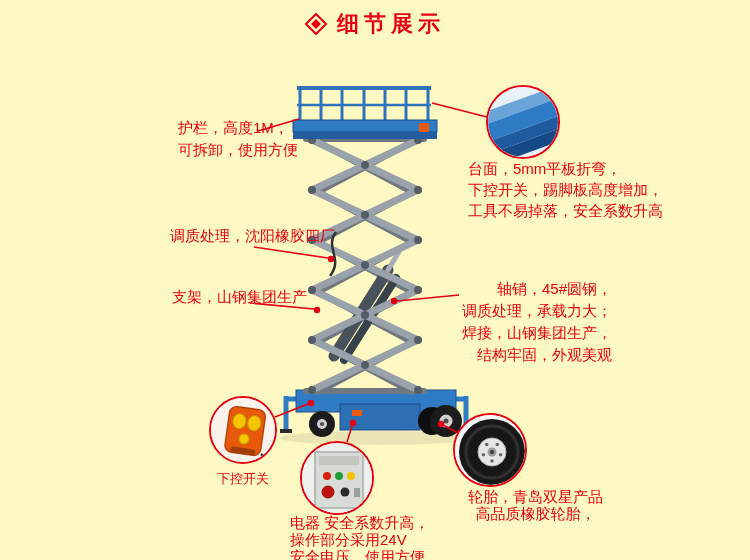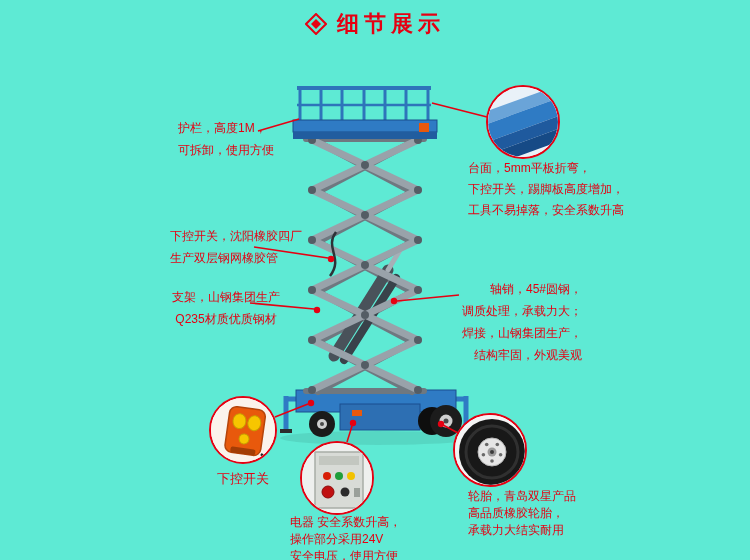--- a/index.html
+++ b/index.html
@@ -1,25 +1,25 @@
 <!DOCTYPE html>
 <html><head>
 <meta charset="utf-8">
 <style>
   * { margin:0; padding:0; box-sizing:border-box; }
   html,body { background:#ffffff; }
   body { font-family:"Liberation Sans", sans-serif; }
-  .page { position:relative; width:750px; height:560px; margin:0 auto; background:#5eead4; overflow:hidden; }
+  .page { position:relative; width:750px; height:560px; margin:0 auto; background:#fef9c3; overflow:hidden; }
 
   .title { position:absolute; top:9px; left:0; width:100%; display:flex; align-items:center; justify-content:center; gap:10px; }
   .title-text { color:#e60012; font-size:22px; font-weight:bold; letter-spacing:5px; }
 
   .machine-svg { position:absolute; left:0; top:0; width:750px; height:560px; }
 
-  .note { position:absolute; color:#e60012; font-size:12px; line-height:22px; white-space:nowrap; }
+  .note { position:absolute; color:#e60012; font-size:15px; line-height:22px; white-space:nowrap; }
   .note span { display:block; }
   .note.tight { line-height:17px; }
 
   .callout { position:absolute; border:2px solid #e60012; border-radius:50%; background:#fff; overflow:hidden; }
   .callout svg { display:block; }
 
   .remote-label { position:absolute; color:#e60012; font-size:13px; }
 </style>
 </head>
 <body>
@@ -215,43 +215,40 @@
     <span>可拆卸，使用方便</span>
   </div>
 
   <div class="note" style="left:468px; top:158px; line-height:21px;">
     <span>台面，5mm平板折弯，</span>
     <span>下控开关，踢脚板高度增加，</span>
     <span>工具不易掉落，安全系数升高</span>
   </div>
 
   <div class="note" style="left:170px; top:225px;">
-    <span>下控开关，沈阳橡胶四厂</span>
-    <span>生产双层钢网橡胶管</span>
+    <span>调质处理，沈阳橡胶四厂</span>
   </div>
 
   <div class="note" style="left:172px; top:286px;text-align:center;">
     <span>支架，山钢集团生产</span>
-    <span>Q235材质优质钢材</span>
   </div>
 
   <div class="note" style="left:462px; top:278px;text-align:right;">
     <span>轴销，45#圆钢，</span>
     <span>调质处理，承载力大；</span>
     <span>焊接，山钢集团生产，</span>
     <span>结构牢固，外观美观</span>
   </div>
 
   <div class="remote-label" style="left:217px; top:470px;">下控开关</div>
 
   <div class="note tight" style="left:290px; top:514px;">
     <span>电器 安全系数升高，</span>
     <span>操作部分采用24V</span>
     <span>安全电压，使用方便</span>
   </div>
 
-  <div class="note tight" style="left:468px; top:488px;">
+  <div class="note tight" style="left:468px; top:488px;text-align:center;">
     <span>轮胎，青岛双星产品</span>
     <span>高品质橡胶轮胎，</span>
-    <span>承载力大结实耐用</span>
   </div>
 
 </div>
 
 </body></html>

